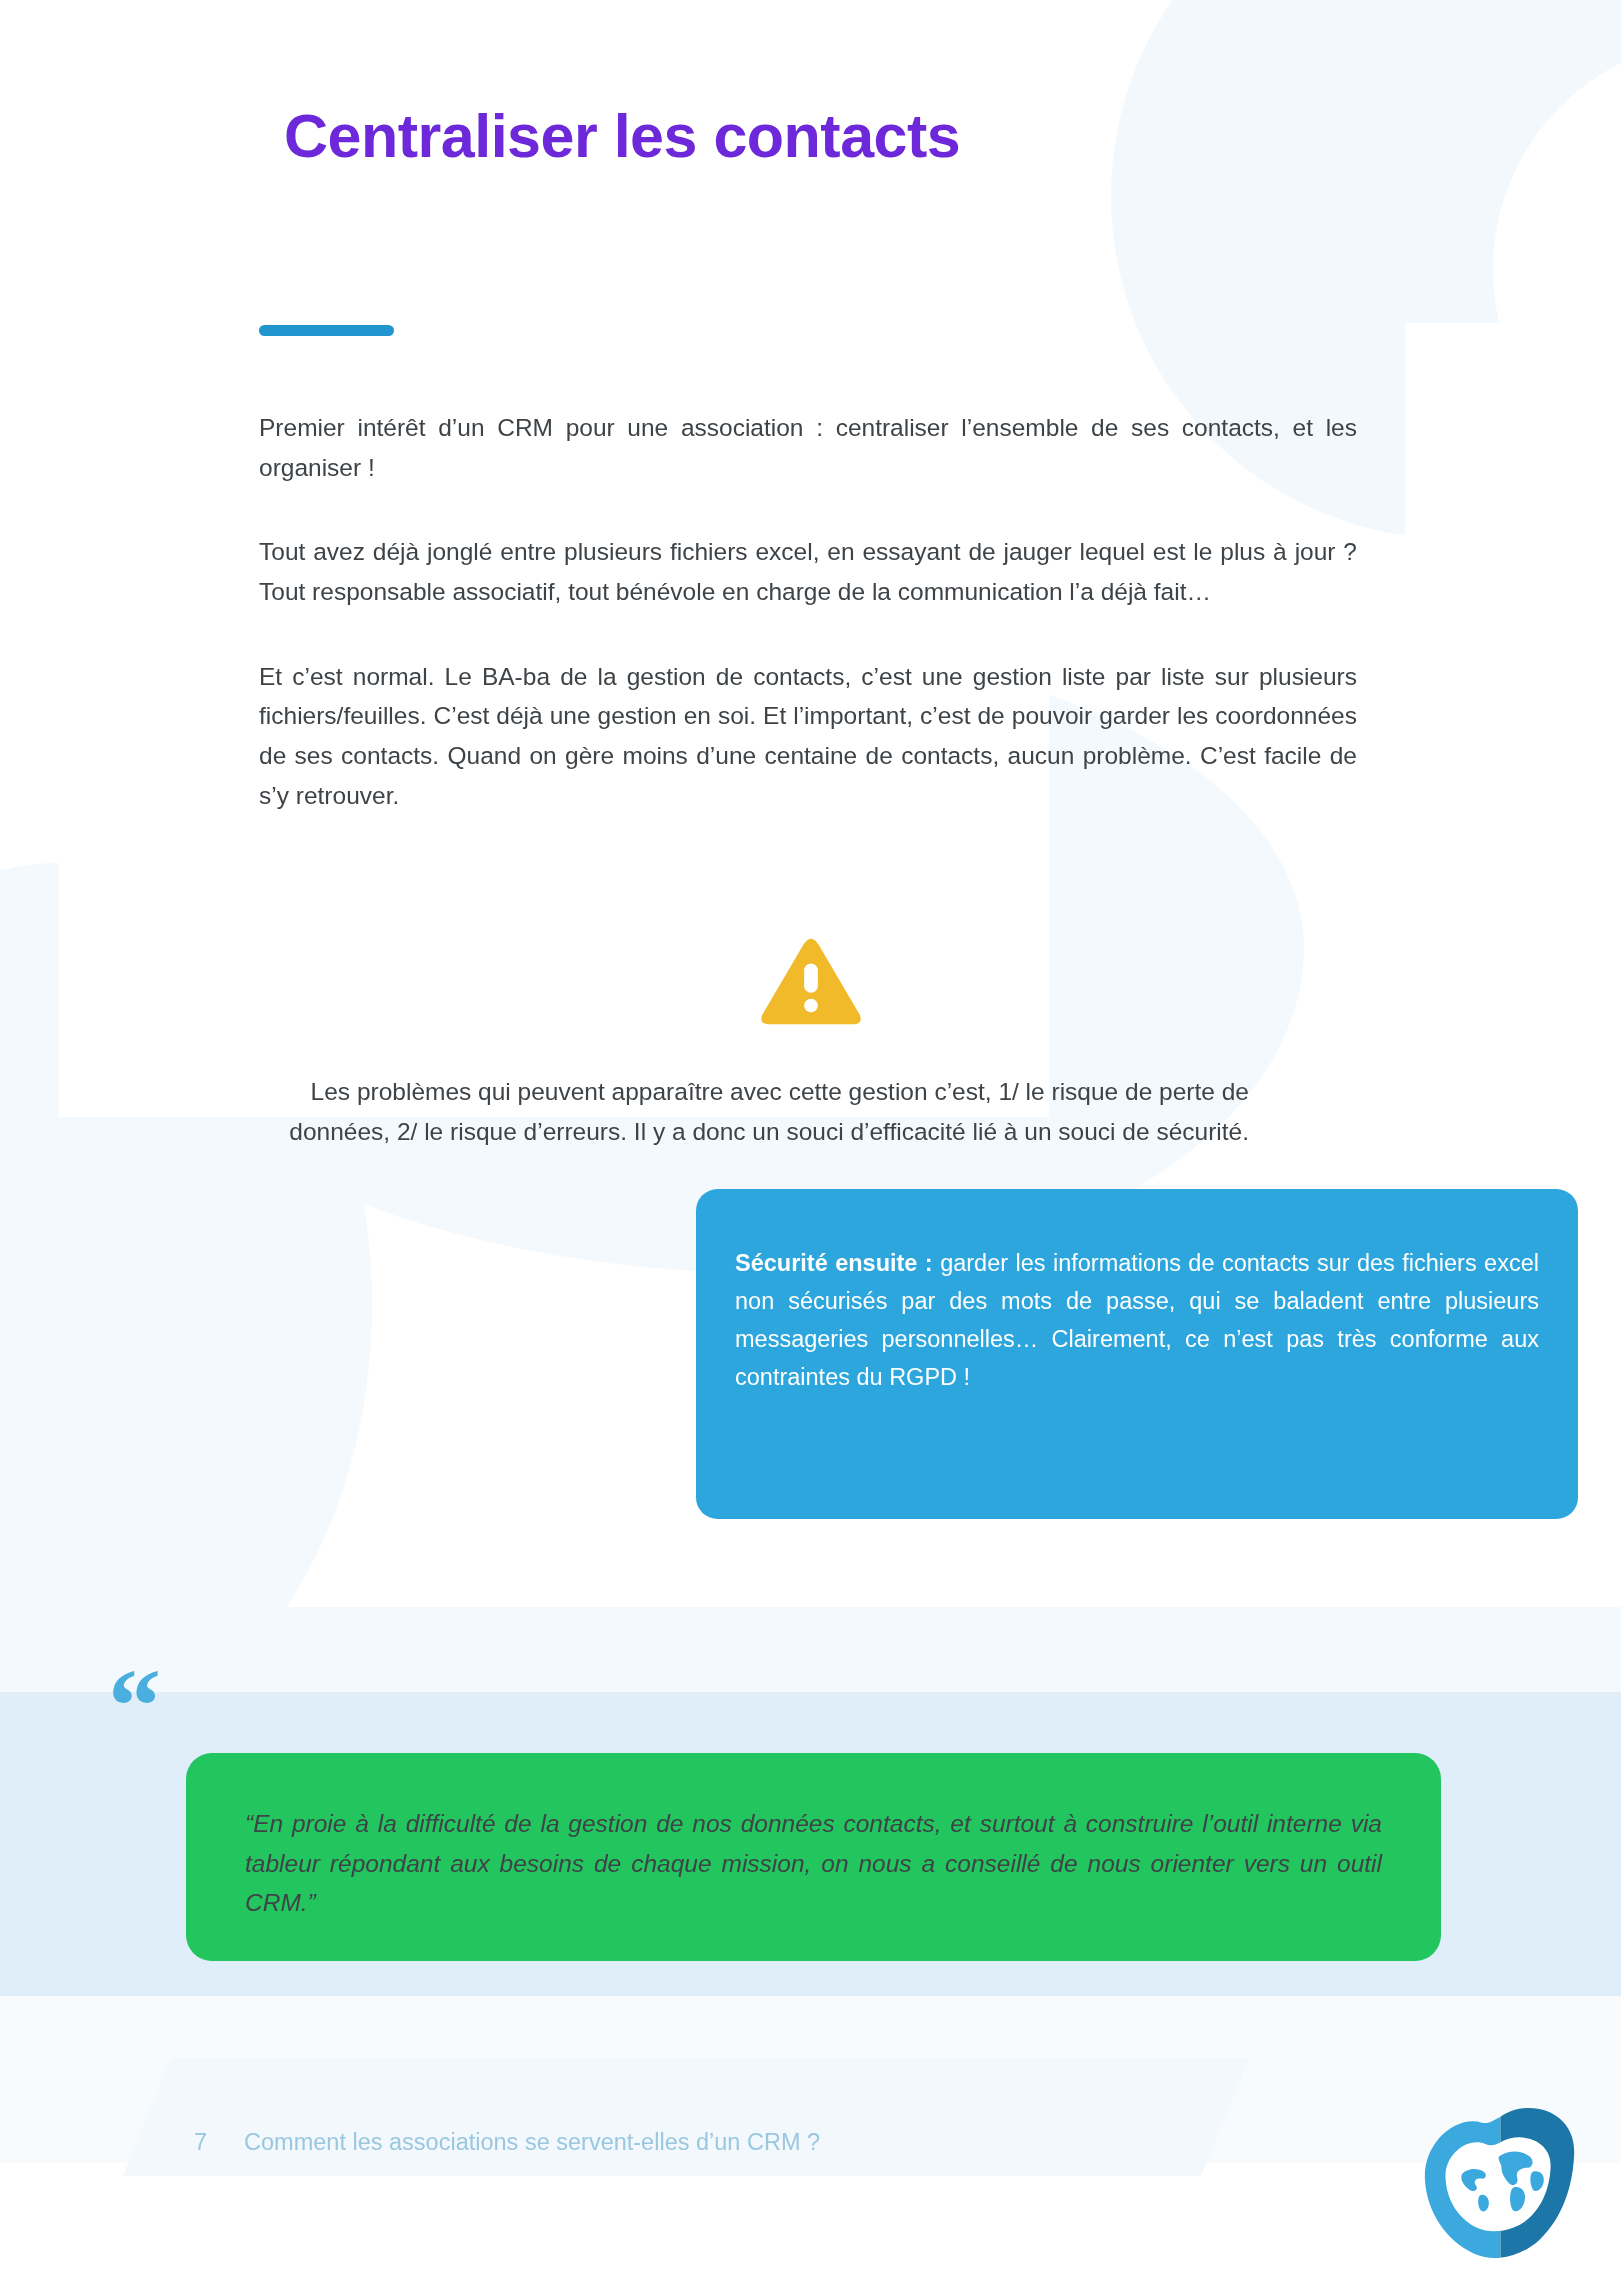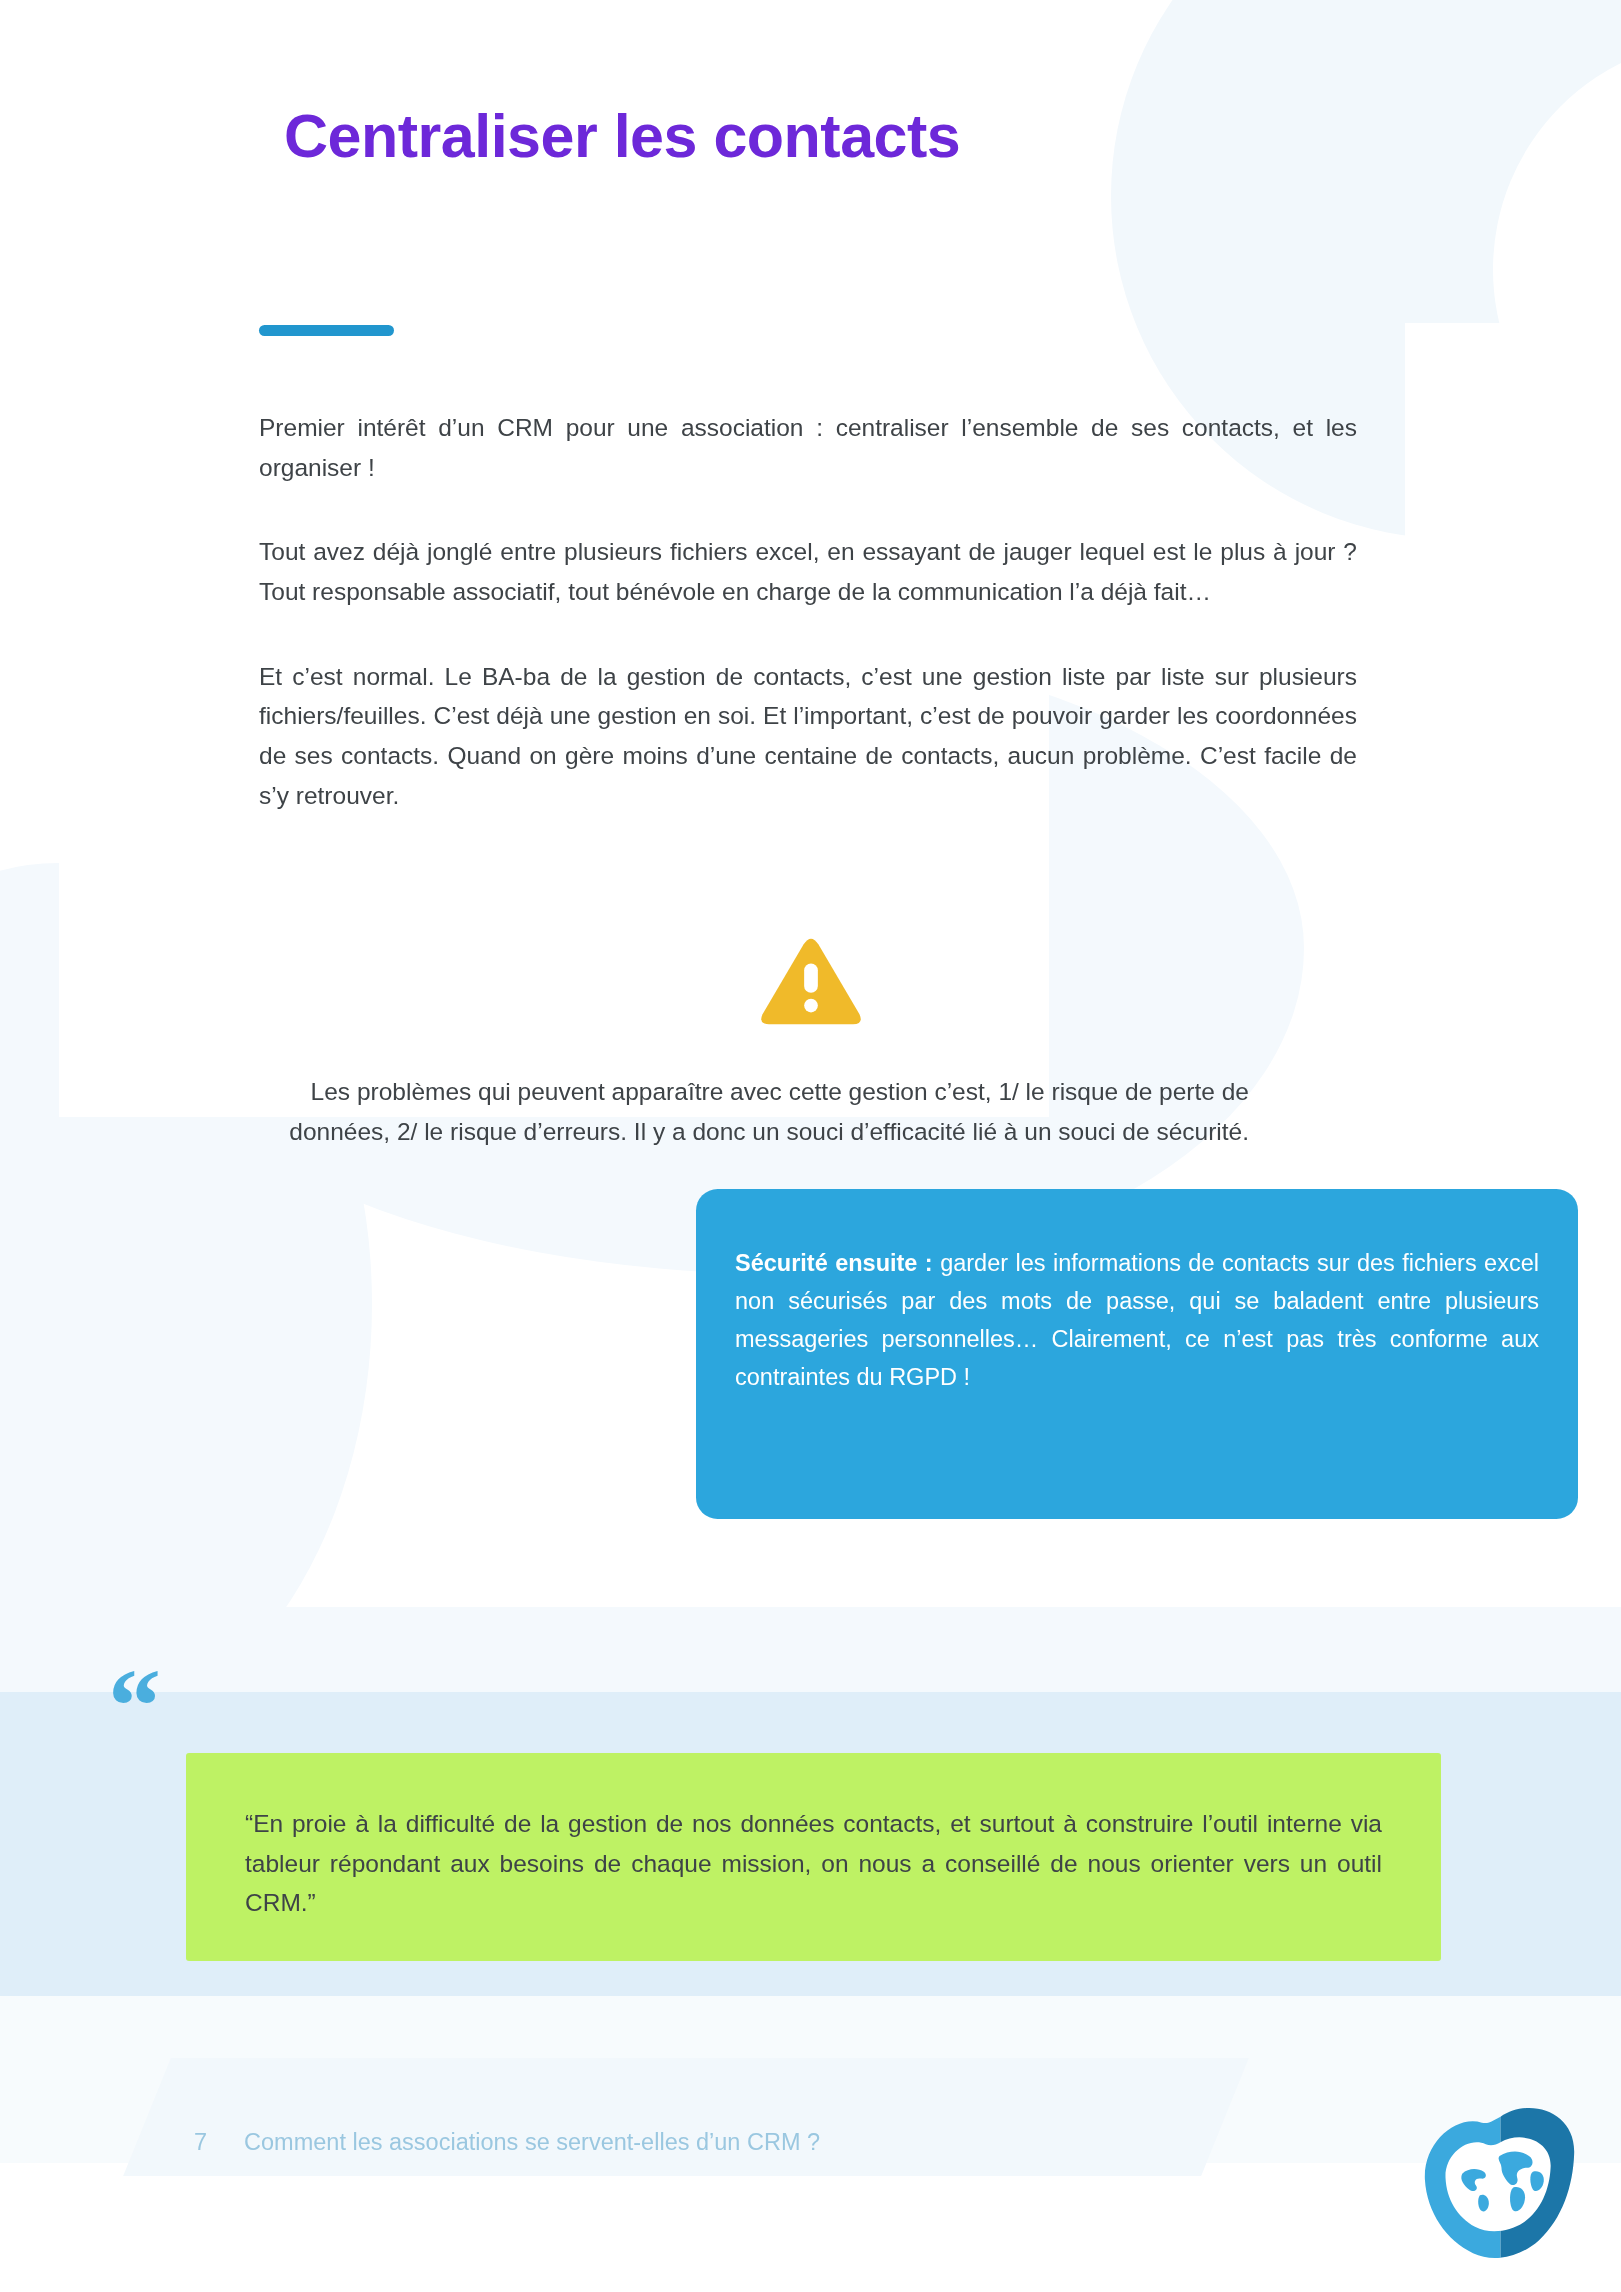--- a/index.html
+++ b/index.html
@@ -237,24 +237,25 @@
     color: #4AAEDE;
     font-family: "Liberation Serif", serif;
     letter-spacing: -2px;
   }
   .quote-card {
     position: absolute;
     top: 1753px;
     left: 186px;
     width: 1255px;
     height: 208px;
-    background: #bef264;
-    border-radius: 3px;
+    background: #22c55e;
+    border-radius: 26px;
     box-sizing: border-box;
     padding: 51px 59px 0 59px;
+    font-style: italic;
   }
   .quote-card p {
     margin: 0;
     font-size: 24.5px;
     line-height: 1.62;
     color: #3E4347;
     text-align: justify;
   }
 
   

